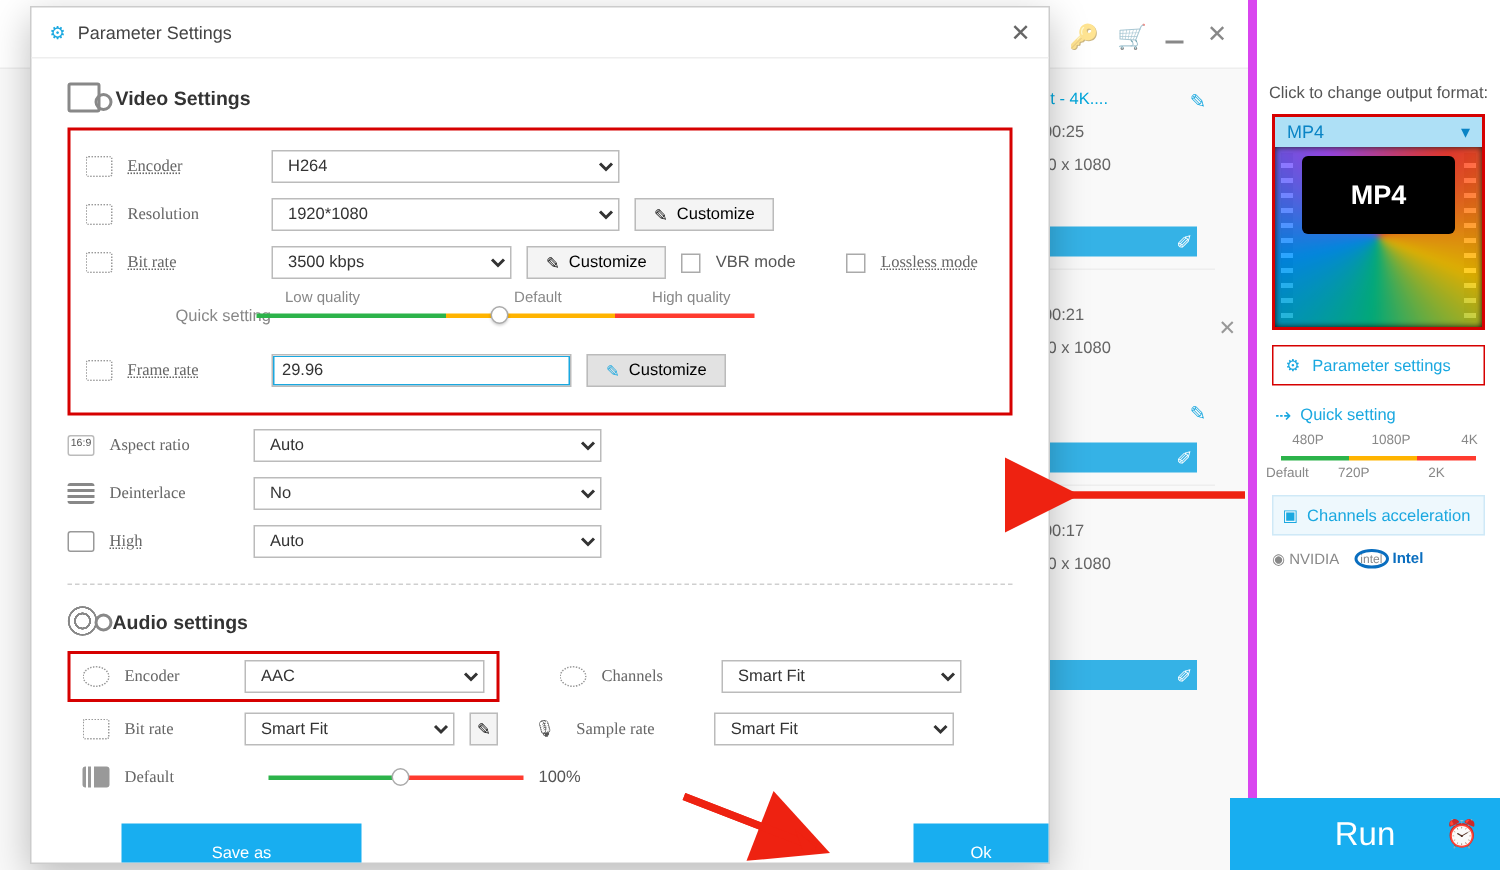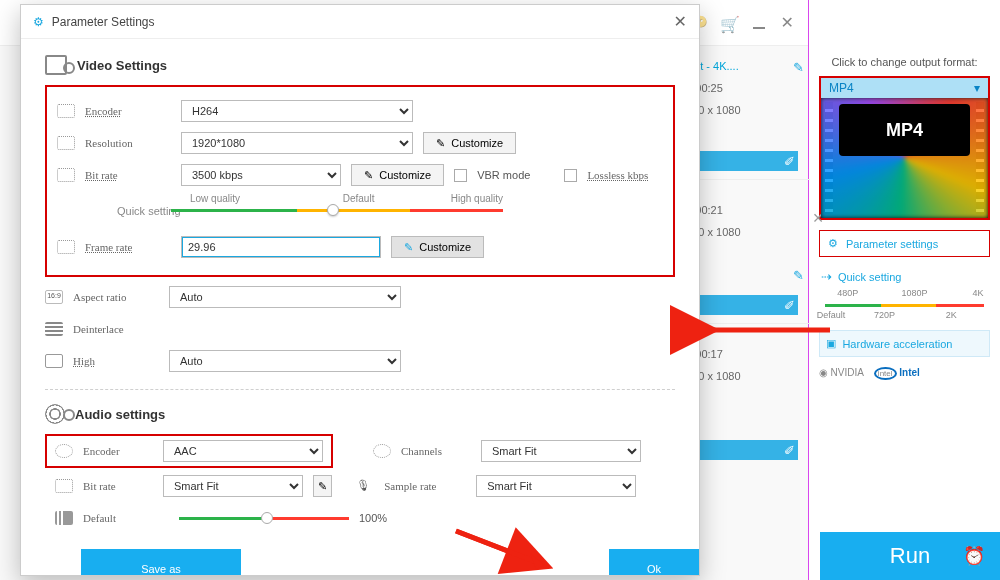--- a/index.html
+++ b/index.html
@@ -1,21 +1,21 @@
 <!DOCTYPE html>
 <html><head>
 <meta charset="utf-8">
 <style>
 * { box-sizing: border-box; margin: 0; padding: 0; font-family: Arial, sans-serif; }
 html, body { width: 1000px; height: 580px; overflow: hidden; background: #f9f9f9; position: relative; }
 
 
 .app { position: absolute; inset: 0; display: flex; }
 .app-main { flex: 1; position: relative; }
-.app-side { width: 192px; background: #fff; border-left: 1px solid #d946ef; display: flex; flex-direction: column; font-size: 11px; }
+.app-side { width: 168px; background: #fff; border-left: 6px solid #d946ef; display: flex; flex-direction: column; font-size: 11px; }
 .app-titlebar { position: absolute; top: 0; left: 0; right: 0; height: 46px; background: #fff; border-bottom: 1px solid #eee; display: flex; justify-content: flex-end; align-items: center; gap: 16px; padding: 0 14px; z-index: 2; }
 .tb-icon { width: 16px; height: 16px; opacity: .5; }
 .tb-min { border-bottom: 2px solid #888; width: 12px; height: 0; margin-top: 10px; }
 .tb-x { font-size: 16px; color: #888; }
 
 .item-col { position: absolute; left: 680px; top: 60px; width: 130px; font-size: 11px; color: #666; }
 .item-row { height: 120px; border-bottom: 1px solid #eee; position: relative; }
 .item-name { color: #00a6db; font-size: 11px; overflow: hidden; white-space: nowrap; }
 .item-meta { margin-top: 10px; }
 .item-edit { color: #1aa8e0; position: absolute; right: 6px; top: 0; font-size: 13px; }
@@ -164,21 +164,21 @@
       <span class="qs-tick" style="left:56%">1080P</span>
       <span class="qs-tick" style="left:94%">4K</span>
       <div class="qs-line"></div>
       <span class="qs-tick b" style="left:6%">Default</span>
       <span class="qs-tick b" style="left:38%">720P</span>
       <span class="qs-tick b" style="left:78%">2K</span>
     </div>
 
     <div class="hw">
       <span>▣</span>
-      <span>Hardware acceleration</span>
+      <span>Channels acceleration</span>
     </div>
     <div class="chips">
       <span>◉ <span>NVIDIA</span></span>
       <span><span style="border:2px solid #0a6ebf;border-radius:50%;padding:0 2px;font-size:8px">intel</span> <span class="intel">Intel</span></span>
     </div>
   </div>
 </div>
 
 <div class="run-bar">
   <span>Run</span>
@@ -219,28 +219,28 @@
         <span class="r-lbl ul">Bit rate</span>
         <select class="sel-m"><option>3500 kbps</option></select>
         <button class="btn">
             <span class="pen">✎</span>
             <span>Customize</span>
           </button>
         <span class="chk"></span>
         <span>VBR mode</span>
         <span style="width:14px"></span>
         <span class="chk"></span>
-        <span class="r-lbl ul" style="width:auto">Lossless kbps</span>
+        <span class="r-lbl ul" style="width:auto">Lossless mode</span>
       </div>
       <div style="position:relative">
         <span style="position:absolute;left:60px;top:12px;color:#888">Quick setting</span>
         <div class="slider">
           <span class="lbl" style="left:0">Low quality</span>
           <span class="lbl" style="left:46%">Default</span>
-          <span class="lbl" style="right:0">High quality</span>
+          <span class="lbl" style="right:16px">High quality</span>
           <div class="track"></div>
           <div class="knob" style="left:47%"></div>
         </div>
       </div>
       <div class="row" style="margin-top:12px">
         <span class="r-ico"></span>
         <span class="r-lbl ul">Frame rate</span>
         <input type="text" class="fr-input" value="29.96" style="">
         <button class="btn fr-btn">
             <span class="pen" style="color:#1aa8e0">✎</span>
@@ -250,20 +250,21 @@
     </div>
 
     <div class="row">
       <span class="r-ico" style="border-style:solid;font-size:7px;line-height:10px;text-align:center;border-color:#bbb">16:9</span>
       <span class="r-lbl">Aspect ratio</span>
       <select class="sel-w"><option>Auto</option></select>
     </div>
     <div class="row">
       <span class="r-ico" style="border:none;background:repeating-linear-gradient(#888 0 2px,#fff 2px 4px)"></span>
       <span class="r-lbl">Deinterlace</span>
+      <select class="sel-w"><option>No</option></select>
     </div>
     <div class="row">
       <span class="r-ico" style="border-style:solid"></span>
       <span class="r-lbl ul">High</span>
       <select class="sel-w"><option>Auto</option></select>
     </div>
 
     <hr class="hr">
 
     <div class="sec-head">

